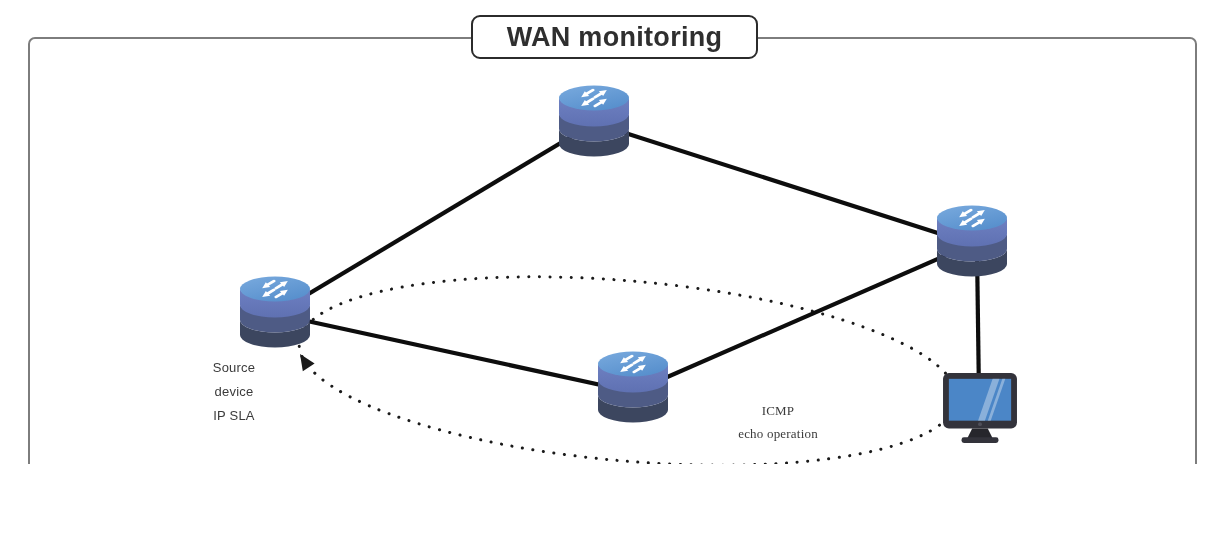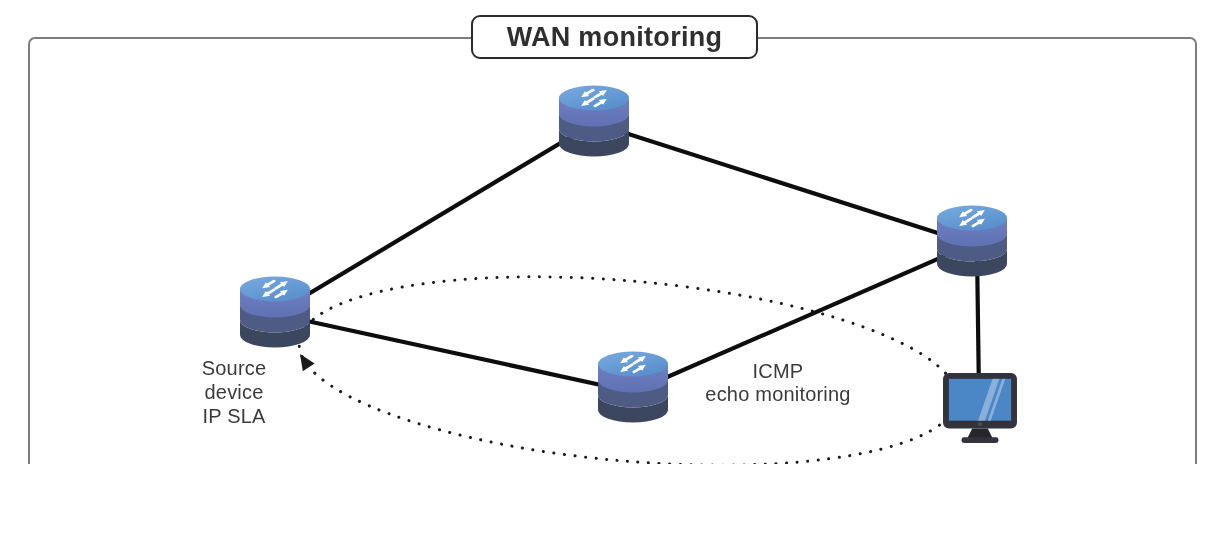--- a/index.html
+++ b/index.html
@@ -12,21 +12,21 @@
   body{background:#ffffff;font-family:"Liberation Sans", sans-serif;}
   .stage{position:relative;width:1226px;height:464px;background:#ffffff;overflow:hidden;padding-left:47px;}
   .frame{position:absolute;left:28px;top:37px;width:1169px;height:488px;
          border:2px solid var(--frame-border,#7d7d7d);border-radius:7px;background:transparent;}
   .title-box{position:absolute;left:471px;top:15px;width:287px;height:44px;
              background:#ffffff;border:2.5px solid var(--title-border,#2b2b2b);border-radius:9px;
              display:flex;align-items:center;justify-content:center;z-index:6;}
   .title-box span{font-size:27px;font-weight:700;color:var(--title-text,#2f2f2f);letter-spacing:.3px;}
   svg.scene{position:absolute;left:0;top:0;z-index:2;}
   .lbl{position:absolute;z-index:5;text-align:center;color:var(--label-text,#3b3b3b);
-       font-size:20px;font-weight:500;line-height:24px;letter-spacing:.2px;}
+       font-size:13px;font-weight:500;line-height:24px;letter-spacing:.2px;}
 </style>
 </head>
 <body>
 
 <div class="stage">
 
   <div class="frame"></div>
 
   <div class="title-box">
     <span>WAN monitoring</span>
@@ -91,21 +91,21 @@
     <use href="#routerSym" x="595" y="351" width="76" height="74"></use>
     <use href="#monitorSym" x="941" y="373" width="78" height="72"></use>
   </svg>
 
   <div class="lbl" style="left:154px;top:356px;width:160px;">
     <div>Source</div>
     <div>device</div>
     <div>IP SLA</div>
   </div>
 
-  <div class="lbl" style="left:697px;top:360px;width:162px;line-height:23px;">
+  <div class="lbl" style="left:697px;top:399px;width:162px;line-height:23px;font-family:Liberation Serif, serif;">
     <div>ICMP</div>
-    <div>echo monitoring</div>
+    <div>echo operation</div>
   </div>
 
   <div class="lbl" style="left:906px;top:449px;width:160px;line-height:25px;">
   </div>
 
 </div>
 
 </body></html>

